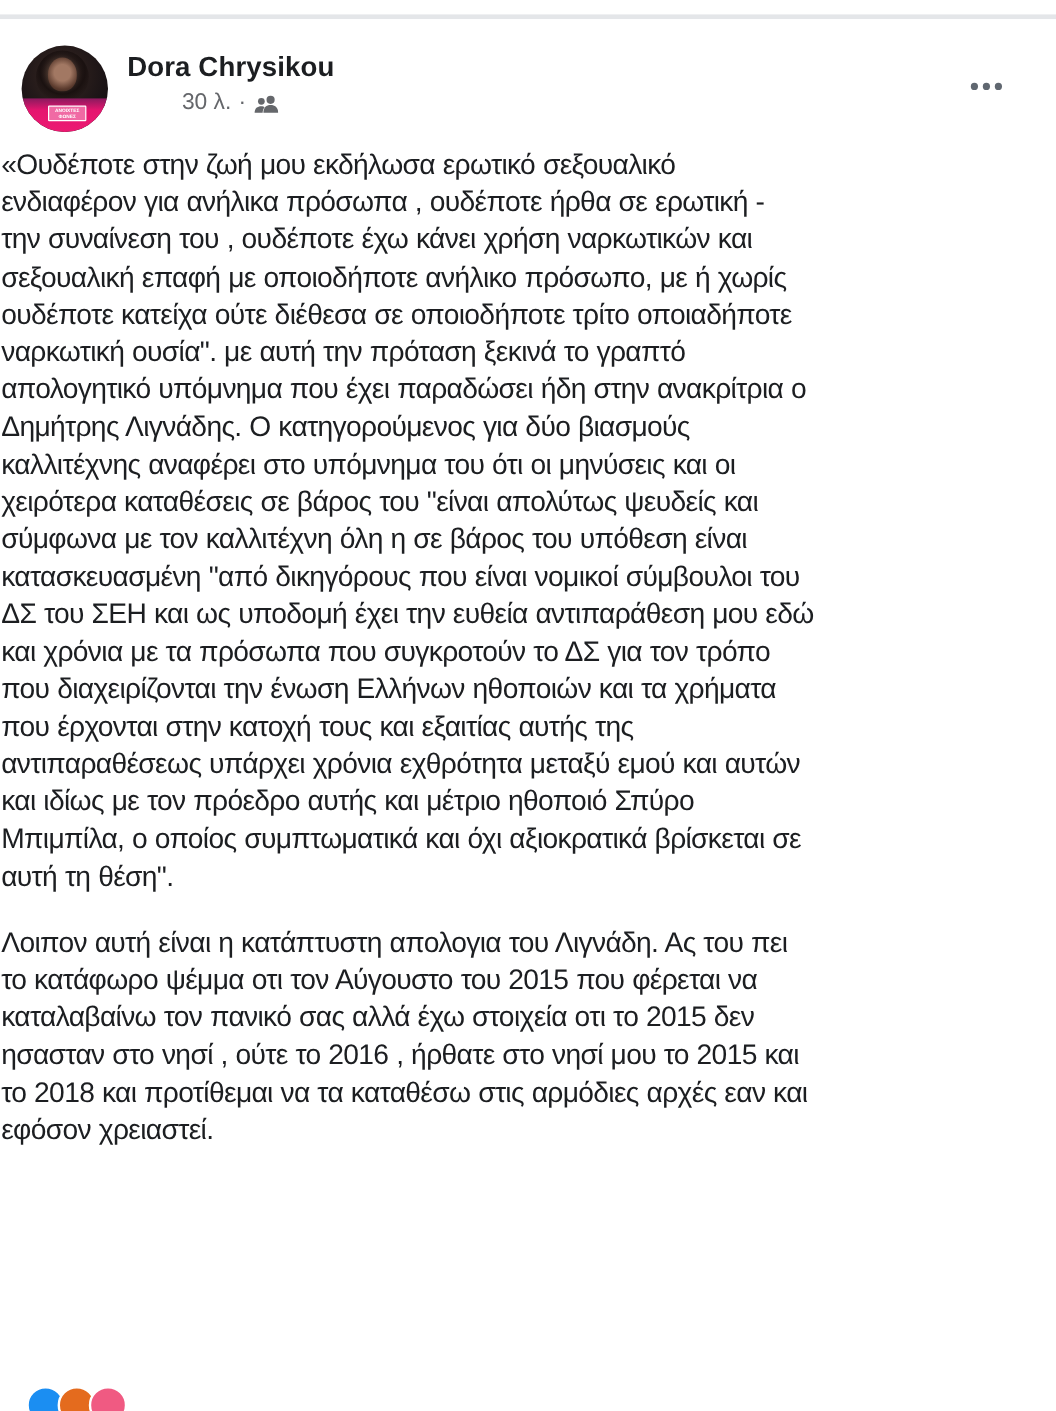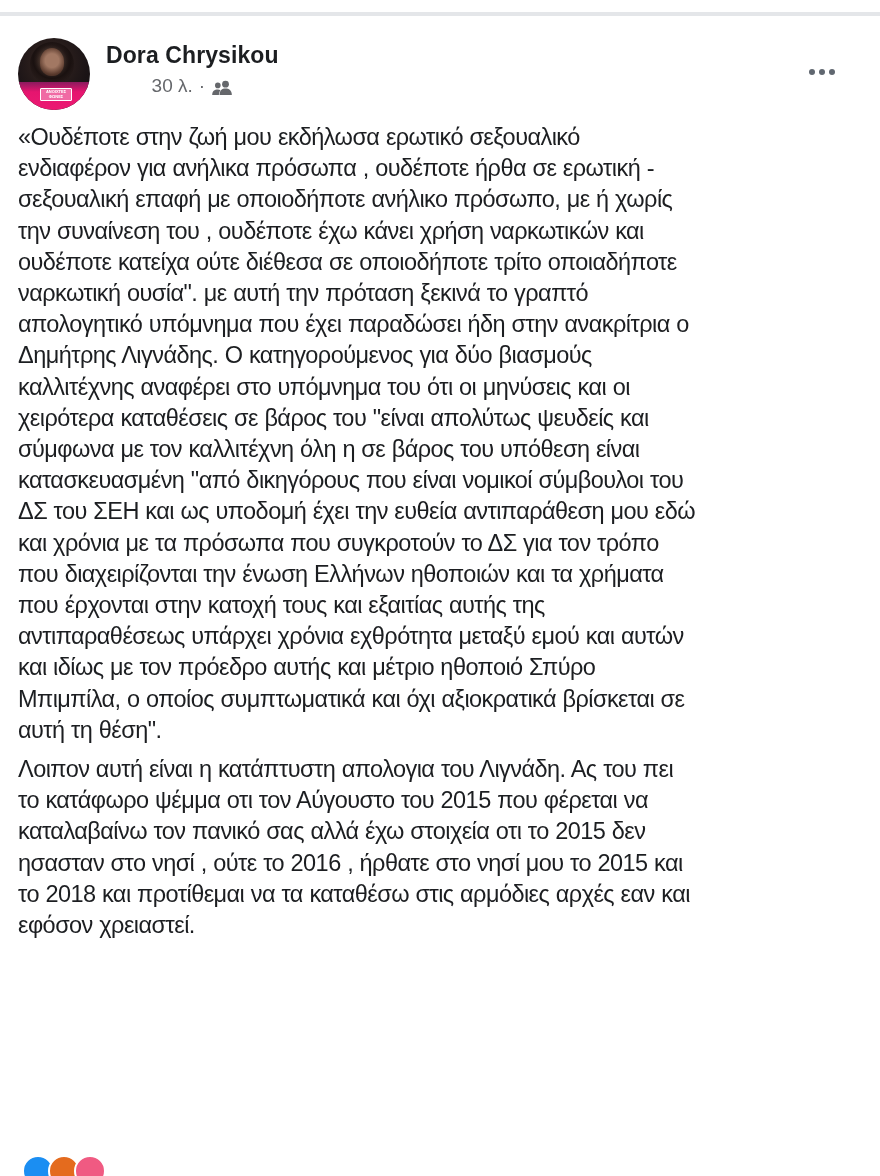--- a/index.html
+++ b/index.html
@@ -108,36 +108,36 @@
       position: absolute;
       left: 804px; top: 44px;
       width: 36px; height: 24px;
       display: flex;
       align-items: center;
       justify-content: center;
       cursor: pointer;
     }
     .body-text {
       position: absolute;
-      left: 18px;
+      left: 1px;
       top: 106px;
       width: 850px;
       font-family: "Liberation Sans", "DejaVu Sans", sans-serif;
       font-size: 23.5px;
       line-height: 31.2px;
       color: #1c1e21;
       letter-spacing: -0.55px;
       word-spacing: 0.5px;
     }
     .para-1 .ln, .para-2 .ln {
       display: block;
       white-space: nowrap;
     }
     .para-2 {
-      margin-top: 8px;
+      margin-top: 24px;
     }
     .reactions {
       position: absolute;
       left: 22px; top: 1155px;
       display: flex;
     }
     .reaction {
       width: 28px; height: 28px;
       border-radius: 50%;
       border: 2px solid #ffffff;
@@ -183,22 +183,22 @@
       <circle cx="5" cy="4" r="3" fill="#606770"></circle>
       <circle cx="15" cy="4" r="3" fill="#606770"></circle>
       <circle cx="25" cy="4" r="3" fill="#606770"></circle>
     </svg>
   </div>
 
   <div class="body-text">
     <div class="para-1">
       <span class="ln">«Ουδέποτε στην ζωή μου εκδήλωσα ερωτικό σεξουαλικό</span>
       <span class="ln">ενδιαφέρον για ανήλικα πρόσωπα , ουδέποτε ήρθα σε ερωτική -</span>
+      <span class="ln">την συναίνεση του , ουδέποτε έχω κάνει χρήση ναρκωτικών και</span>
       <span class="ln">σεξουαλική επαφή με οποιοδήποτε ανήλικο πρόσωπο, με ή χωρίς</span>
-      <span class="ln">την συναίνεση του , ουδέποτε έχω κάνει χρήση ναρκωτικών και</span>
       <span class="ln">ουδέποτε κατείχα ούτε διέθεσα σε οποιοδήποτε τρίτο οποιαδήποτε</span>
       <span class="ln">ναρκωτική ουσία". με αυτή την πρόταση ξεκινά το γραπτό</span>
       <span class="ln">απολογητικό υπόμνημα που έχει παραδώσει ήδη στην ανακρίτρια ο</span>
       <span class="ln">Δημήτρης Λιγνάδης. Ο κατηγορούμενος για δύο βιασμούς</span>
       <span class="ln">καλλιτέχνης αναφέρει στο υπόμνημα του ότι οι μηνύσεις και οι</span>
       <span class="ln">χειρότερα καταθέσεις σε βάρος του "είναι απολύτως ψευδείς και</span>
       <span class="ln">σύμφωνα με τον καλλιτέχνη όλη η σε βάρος του υπόθεση είναι</span>
       <span class="ln">κατασκευασμένη "από δικηγόρους που είναι νομικοί σύμβουλοι του</span>
       <span class="ln">ΔΣ του ΣΕΗ και ως υποδομή έχει την ευθεία αντιπαράθεση μου εδώ</span>
       <span class="ln">και χρόνια με τα πρόσωπα που συγκροτούν το ΔΣ για τον τρόπο</span>

